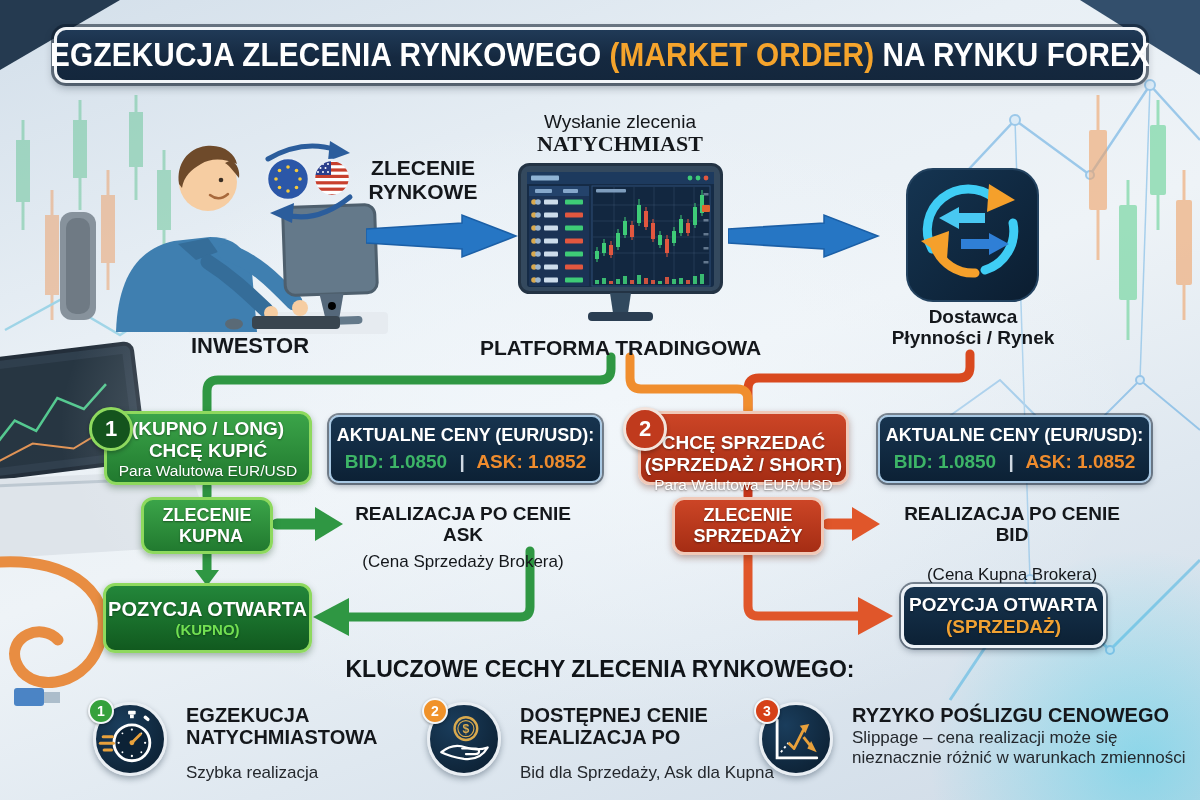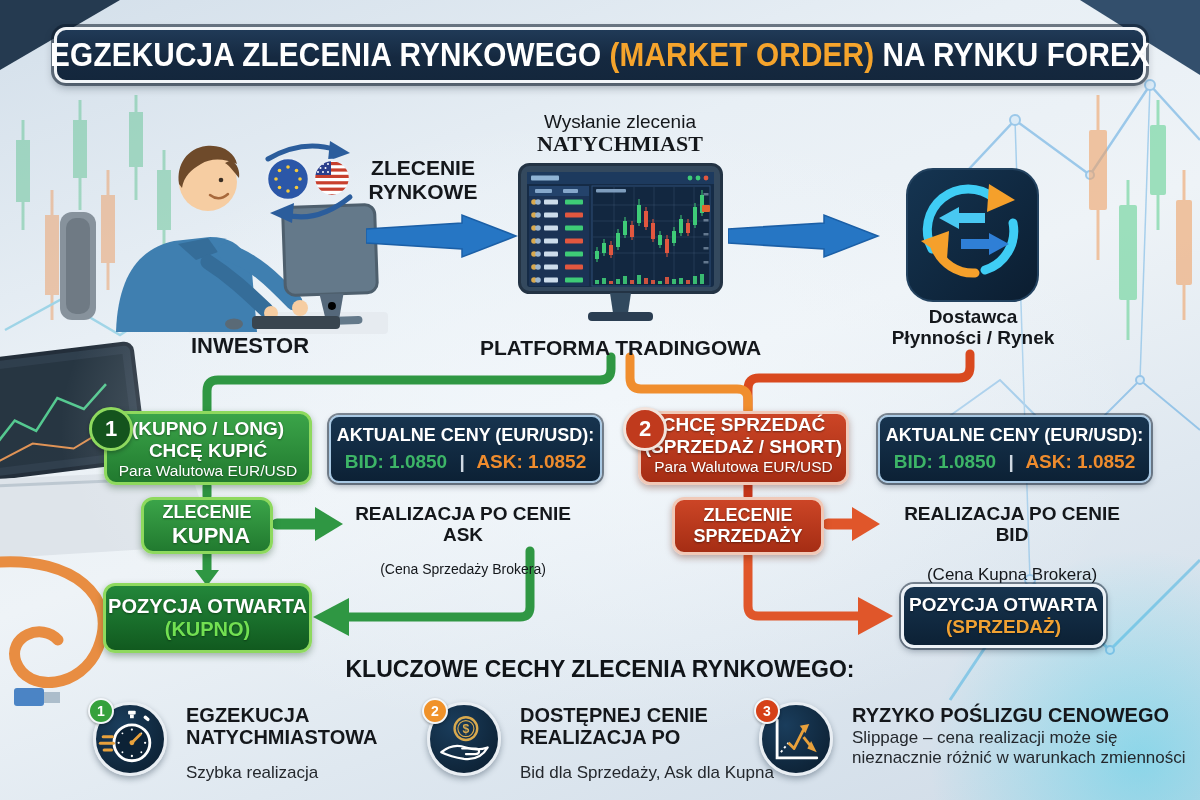--- a/index.html
+++ b/index.html
@@ -425,34 +425,34 @@
     <div class="b800" style="font-size:18px;margin-bottom:5px;">AKTUALNE CENY (EUR/USD):</div>
     <div style="font-size:19px;font-weight:800;">
       <span style="color:#3db567;">BID: 1.0850</span>
       <span style="color:#cfd9e3;margin:0 7px;">|</span>
       <span style="color:#ef8c2d;">ASK: 1.0852</span>
     </div>
   </div>
 
   <div class="abs green-box box-shadow-txt" style="left:141px;top:497px;width:132px;height:57px;display:flex;flex-direction:column;justify-content:center;">
     <div class="b800" style="font-size:18px;">ZLECENIE</div>
-    <div class="b800" style="font-size:22px;padding-left:8px;">KUPNA</div>
+    <div class="b800" style="font-size:18px;padding-left:8px;">KUPNA</div>
   </div>
 
   <div class="abs lbl" style="left:338px;top:503px;width:250px;">
     <div class="b800" style="font-size:19px;">REALIZACJA PO CENIE ASK</div>
-    <div style="font-size:14px;margin-top:16px;">(Cena Sprzedaży Brokera)</div>
+    <div style="font-size:17px;margin-top:6px;">(Cena Sprzedaży Brokera)</div>
   </div>
 
   <div class="abs green-box box-shadow-txt" style="left:103px;top:583px;width:209px;height:70px;background:linear-gradient(180deg,#23873a 0%,#115a1f 100%);display:flex;flex-direction:column;justify-content:center;">
     <div class="b800" style="font-size:20px;">POZYCJA OTWARTA</div>
-    <div class="b800" style="font-size:20px;color:#72e052;">(KUPNO)</div>
-  </div>
-
-  <div class="abs red-box box-shadow-txt" style="left:638px;top:411px;width:211px;height:74px;padding-top:0;">
+    <div class="b800" style="font-size:15px;color:#72e052;">(KUPNO)</div>
+  </div>
+
+  <div class="abs red-box box-shadow-txt" style="left:638px;top:411px;width:211px;height:74px;padding-top:18px;">
     <div class="b800" style="font-size:19px;">CHCĘ SPRZEDAĆ</div>
     <div class="b800" style="font-size:19px;">(SPRZEDAŻ / SHORT)</div>
     <div style="font-size:15.5px;">Para Walutowa EUR/USD</div>
   </div>
   <div class="abs step-circle" style="left:623px;top:407px;background:#c03a1d;border:3px solid #f3e3db;">2</div>
 
   <div class="abs navy-box" style="left:878px;top:415px;width:273px;height:68px;padding-top:8px;">
     <div class="b800" style="font-size:18px;margin-bottom:5px;">AKTUALNE CENY (EUR/USD):</div>
     <div style="font-size:19px;font-weight:800;">
       <span style="color:#3db567;">BID: 1.0850</span>

